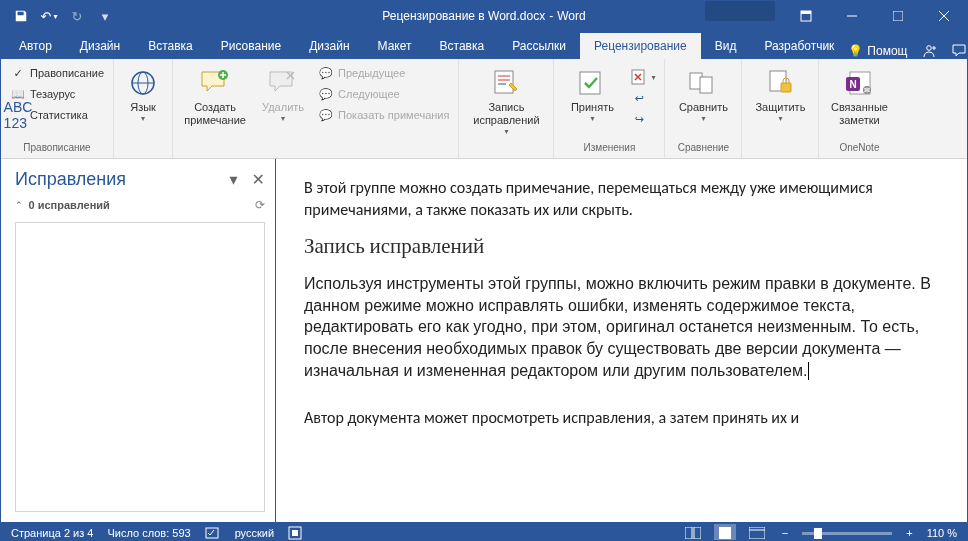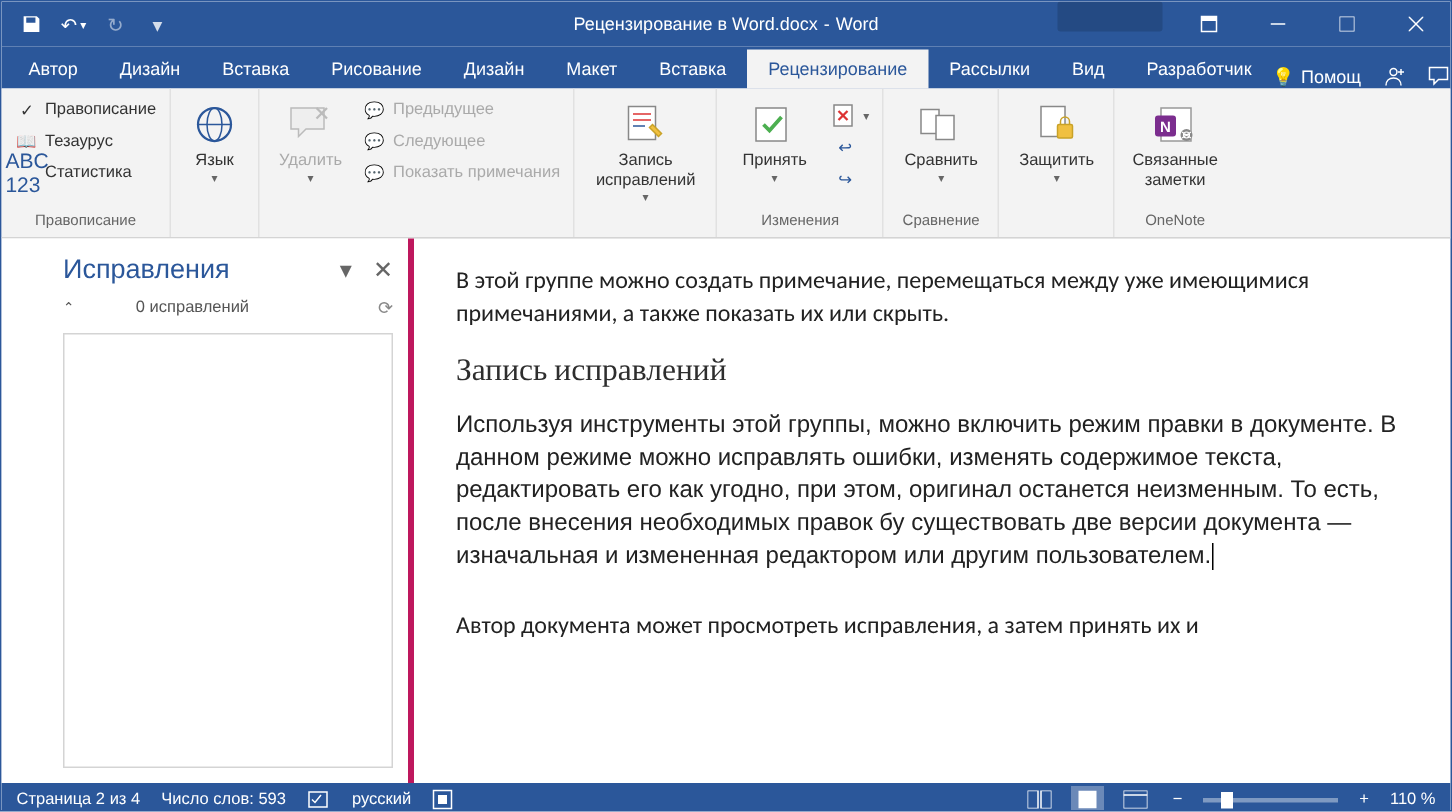--- a/index.html
+++ b/index.html
@@ -30,21 +30,21 @@
 .small-btn { display:flex; align-items:center; gap:4px; font-size:11px; color:#333; padding:2px 3px; cursor:pointer; white-space:nowrap; }
 .small-btn .ic { width:16px; height:16px; display:inline-flex; align-items:center; justify-content:center; flex-shrink:0; }
 .big-btn { display:flex; flex-direction:column; align-items:center; justify-content:flex-start; width:64px; padding:4px 2px; cursor:pointer; font-size:11px; color:#333; text-align:center; line-height:1.2; }
 .big-btn .ic { width:32px; height:32px; display:flex; align-items:center; justify-content:center; margin-bottom:2px; }
 .big-btn.disabled, .small-btn.disabled { color:#aaa; cursor:default; }
 .drop-arrow { font-size:8px; color:#666; }
 .vcol { display:flex; flex-direction:column; gap:1px; }
 
 
 .main { display:flex; height:363px; }
-.sidebar { width:275px; border-right:4px solid #be185d; display:flex; flex-direction:column; background:#fff;padding-left:27px; }
+.sidebar { width:275px; border-right:1px solid #be185d; display:flex; flex-direction:column; background:#fff; }
 .side-header { display:flex; align-items:center; padding:10px 10px 4px 14px; }
 .side-title { font-size:18px; color:#2b579a; font-weight:400; }
 .side-ctrls { margin-left:auto; display:flex; gap:14px; color:#666; }
 .side-sub { display:flex; align-items:center; padding:4px 10px 6px 14px; font-size:11px; color:#555; }
 .side-sub .caret { font-size:9px; margin-right:6px; }
 .side-refresh{ margin-left:auto; color:#888; font-size:12px; cursor:pointer;}
 .side-body { flex:1; margin:4px 10px 10px 14px; border:1px solid #d4d4d4; background:#fff; }
 
 .doc { flex:1; overflow:auto; padding:18px 10px 10px 28px; position:relative; }
 .doc p { font-size:16px; color:#222; line-height:1.35; margin-bottom:14px; font-family:Calibri,Arial,sans-serif; }
@@ -109,22 +109,22 @@
 </div>
 
 <div class="tabs">
   <div class="tab">Автор</div>
   <div class="tab">Дизайн</div>
   <div class="tab">Вставка</div>
   <div class="tab">Рисование</div>
   <div class="tab">Дизайн</div>
   <div class="tab">Макет</div>
   <div class="tab">Вставка</div>
+  <div class="tab">Рассылки</div>
   <div class="tab active">Рецензирование</div>
-  <div class="tab">Рассылки</div>
   <div class="tab">Вид</div>
   <div class="tab">Разработчик</div>
   <div class="tabs-right">
     <div class="tell-me">
       <span>💡</span>
       <span>Помощ</span>
     </div>
     <span>
         <svg width="16" height="16" viewBox="0 0 16 16">
           <circle cx="8" cy="5" r="2.3" fill="none" stroke="#fff"></circle>
@@ -175,20 +175,31 @@
           </span>
         <span>Язык</span>
         <span class="drop-arrow">▾</span>
       </div>
     </div>
     <div class="group-label"></div>
   </div>
 
   <div class="group">
     <div class="group-body">
+      <div class="big-btn" style="width:72px;">
+        <span class="ic">
+            <svg width="30" height="28" viewBox="0 0 30 28">
+              <path d="M2 3h22v14H12l-5 5v-5H2z" fill="#fdf3d0" stroke="#c9a227"></path>
+              <circle cx="23" cy="6" r="5" fill="#4caf50"></circle>
+              <line x1="23" y1="3" x2="23" y2="9" stroke="#fff" stroke-width="1.5"></line>
+              <line x1="20" y1="6" x2="26" y2="6" stroke="#fff" stroke-width="1.5"></line>
+            </svg>
+          </span>
+        <span>Создать примечание</span>
+      </div>
       <div class="big-btn disabled" style="width:56px;text-align:right;">
         <span class="ic">
             <svg width="30" height="28" viewBox="0 0 30 28">
               <path d="M2 3h22v14H12l-5 5v-5H2z" fill="#eee" stroke="#bbb"></path>
               <line x1="19" y1="3" x2="26" y2="10" stroke="#bbb" stroke-width="1.5"></line>
               <line x1="26" y1="3" x2="19" y2="10" stroke="#bbb" stroke-width="1.5"></line>
             </svg>
           </span>
         <span>Удалить</span>
         <span class="drop-arrow">▾</span>
@@ -320,21 +331,21 @@
   <div class="sidebar">
     <div class="side-header">
       <span class="side-title">Исправления</span>
       <div class="side-ctrls">
         <span style="cursor:pointer;">▾</span>
         <span style="cursor:pointer;">✕</span>
       </div>
     </div>
     <div class="side-sub">
       <span class="caret">⌃</span>
-      <span style="font-weight:normal;margin-left:35px;">0 исправлений</span>
+      <span style="font-weight:bold;">0 исправлений</span>
       <span class="side-refresh">⟳</span>
     </div>
     <div class="side-body"></div>
   </div>
 
   <div class="doc">
     <p>В этой группе можно создать примечание, перемещаться между уже имеющимися примечаниями, а также показать их или скрыть.</p>
     <h3>Запись исправлений</h3>
     <p><span>Используя инструменты этой группы, можно включить режим правки в документе. В данном режиме можно исправлять ошибки, изменять содержимое текста, редактировать его как угодно, при этом, оригинал останется неизменным. То есть, после внесения необходимых правок бу существовать две версии документа — изначальная и измененная редактором или другим пользователем.</span><span class="cursor"></span></p>
     <p style="margin-top:26px;">Автор документа может просмотреть исправления, а затем принять их и</p>

